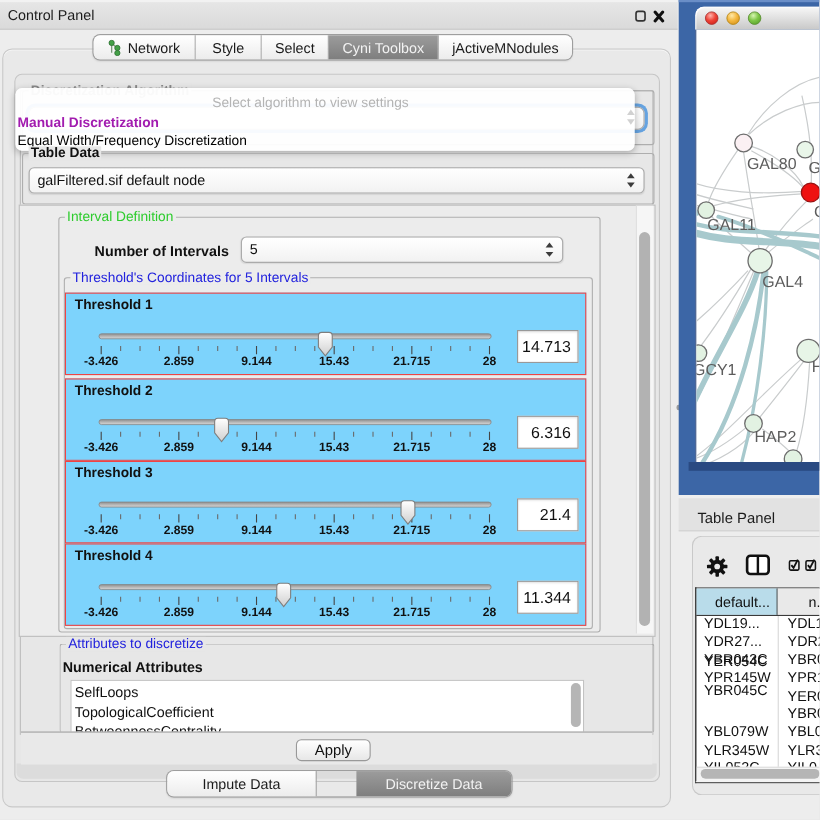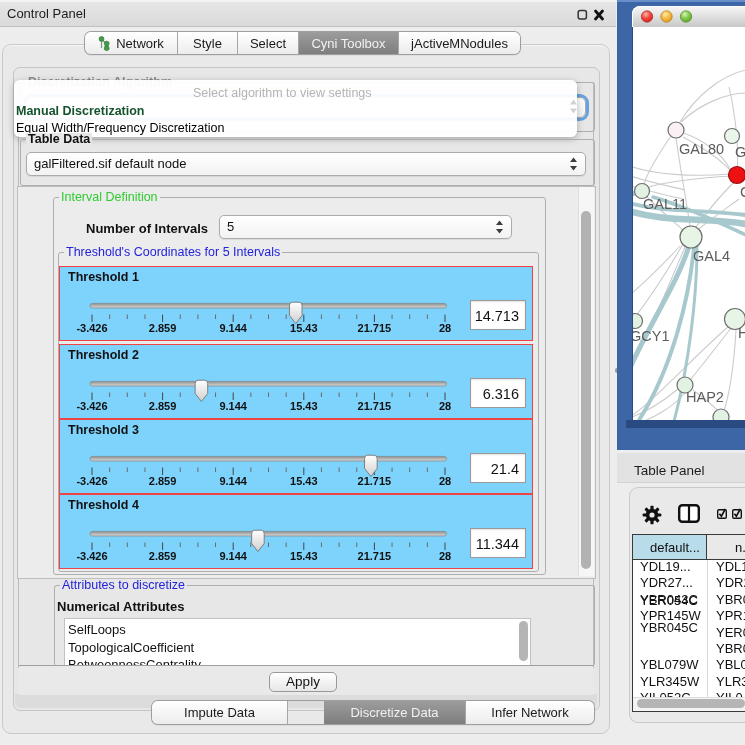--- a/index.html
+++ b/index.html
@@ -71,21 +71,21 @@
   <div class="gtitle b" style="background:#e7e7e7;color:#8a8a8a;">Discretization Algorithm</div>
 </div>
 <div class="combo" style="left:26px;top:97px;width:558px;height:19px;border-radius:6px;box-shadow:0 0 0 3px #66a3e0;"></div>
 
 <div class="abs" style="left:14px;top:80px;width:563px;height:57px;background:rgba(255,255,255,0.95);border-radius:6px;box-shadow:0 2px 7px rgba(0,0,0,0.28);"></div>
 <div class="abs" style="left:193px;top:86px;font-size:12.5px;color:#b4b4b4;">Select algorithm to view settings</div>
 <svg class="abs" style="left:569px;top:99px;opacity:0.22;" width="9" height="15" viewBox="0 0 9 15">
     <path d="M4.5 0.5 L8 5.5 L1 5.5 Z" fill="#333"></path>
     <path d="M4.5 14.5 L8 9.5 L1 9.5 Z" fill="#333"></path>
   </svg>
-<div class="abs b" style="left:16px;top:104px;font-size:12.5px;color:#14532d;">Manual Discretization</div>
+<div class="abs b" style="left:16px;top:104px;font-size:12.5px;color:#a21caf;">Manual Discretization</div>
 <div class="abs" style="left:16px;top:121px;font-size:12.5px;color:#000;">Equal Width/Frequency Discretization</div>
 
 <div class="groupbox" style="left:20px;top:139px;width:573px;height:45px;">
   <div class="gtitle b" style="background:#e7e7e7;color:#111;">Table Data</div>
 </div>
 <div class="combo" style="left:26px;top:152px;width:558px;height:22px;">
   <span class="txt">galFiltered.sif default node</span>
   <span class="arr">
       <svg width="9" height="14" viewBox="0 0 9 14">
     <path d="M4.5 0.5 L8 5 L1 5 Z" fill="#3c3c3c"></path>
@@ -312,21 +312,20 @@
   <div style="position:absolute;left:3px;top:38px;font-size:13px;color:#111;">BetweennessCentrality</div>
   <div style="position:absolute;right:2px;top:2px;width:9px;height:40px;background:#b5b5b5;border-radius:5px;"></div>
 </div>
 
 <div class="abs" style="left:19px;top:665px;width:574px;height:29px;background:#e9e9e9;border-top:1px solid #9f9f9f;"></div>
 <div class="abs" style="left:269px;top:672px;width:66px;height:18px;background:linear-gradient(#ffffff,#e7e7e7);border:1px solid #999;border-radius:5px;font-size:13.5px;color:#111;text-align:center;line-height:18px;">Apply</div>
 
 <div class="seg" style="left:152px;top:701px;height:23px;">
   <div style="width:135px;">Impute Data</div>
   <div class="sel" style="width:141px;margin-left:36px;">Discretize Data</div>
-  <div style="width:128px;">Infer Network</div>
 </div>
 
 <div class="abs" style="left:615px;top:368px;width:4px;height:5px;background:#9a9a9a;border-radius:2px;"></div>
 
 <div class="abs" style="left:617px;top:0;width:128px;height:450px;background:#3c66a6;"></div>
 <div class="abs" style="left:617px;top:0;width:128px;height:2px;background:#6a8ec7;"></div>
 
 <div class="abs" style="left:626px;top:420px;width:119px;height:8px;background:#2a4a82;"></div>
 
 <div class="abs" style="left:632px;top:6px;width:113px;height:21px;background:linear-gradient(#f8f8f8,#c8c8c8);border-radius:8px 0 0 0;border-bottom:1px solid #909090;box-shadow:inset 1px 1px 0 #fdfdfd;"></div>

